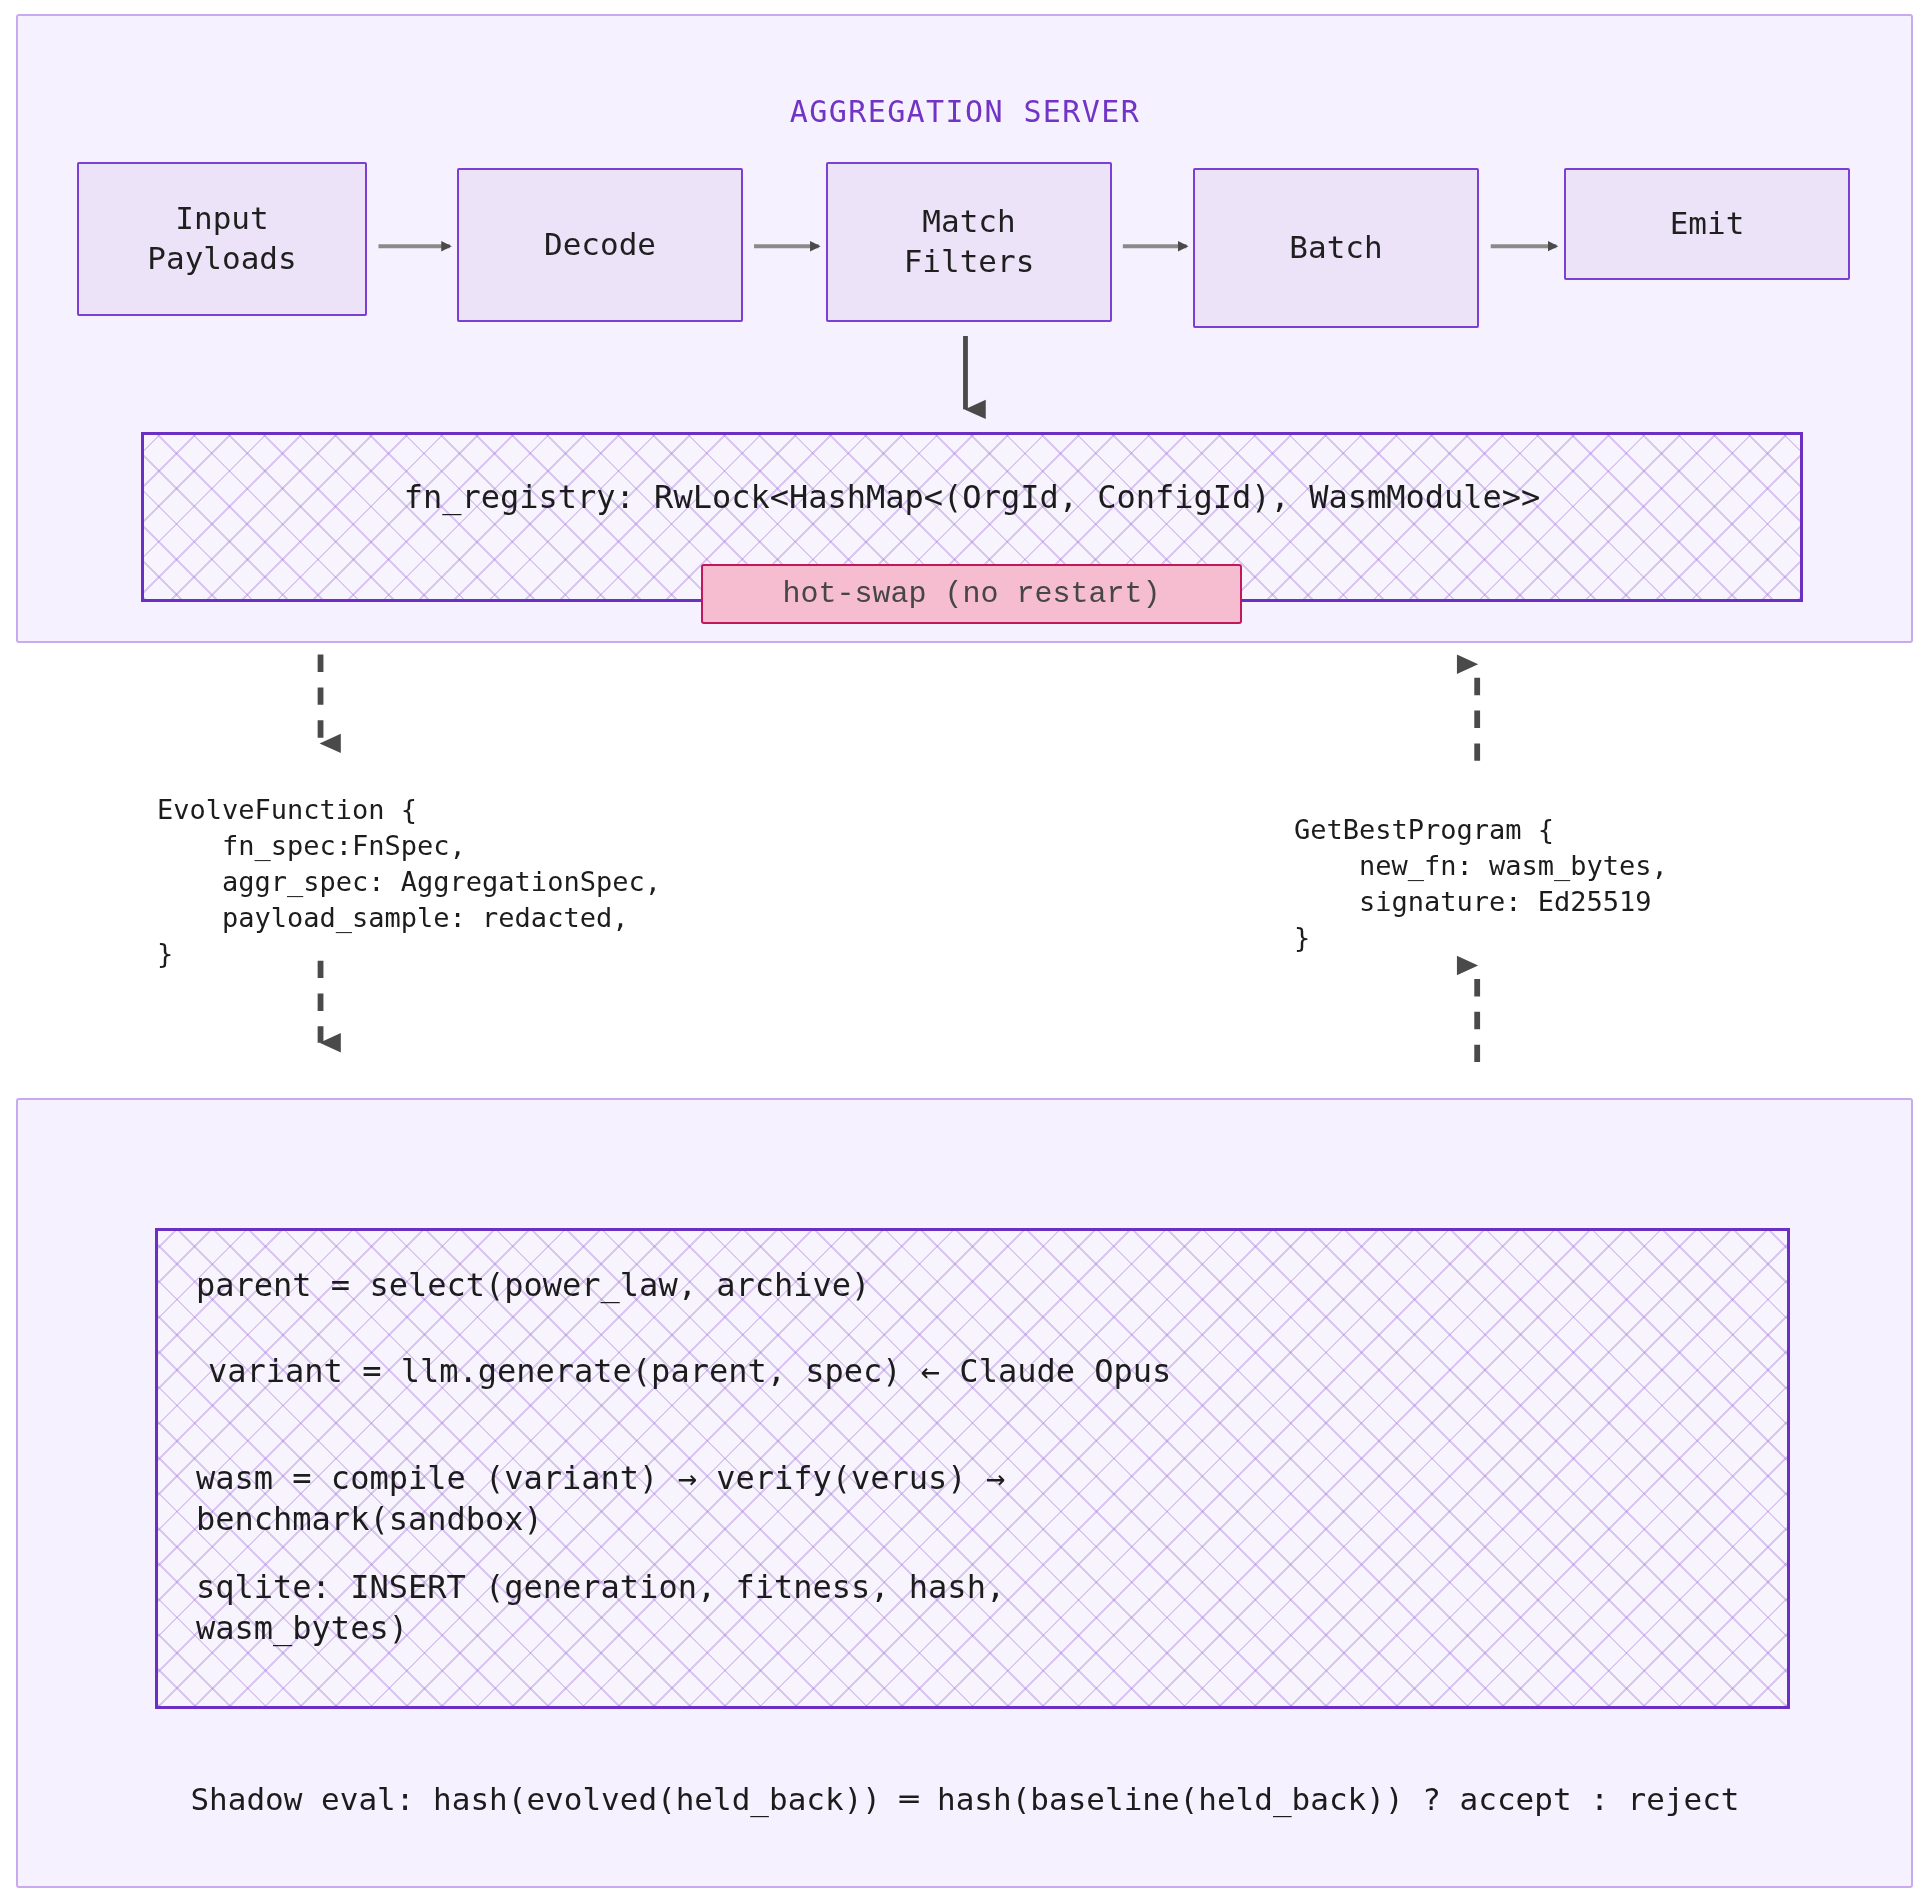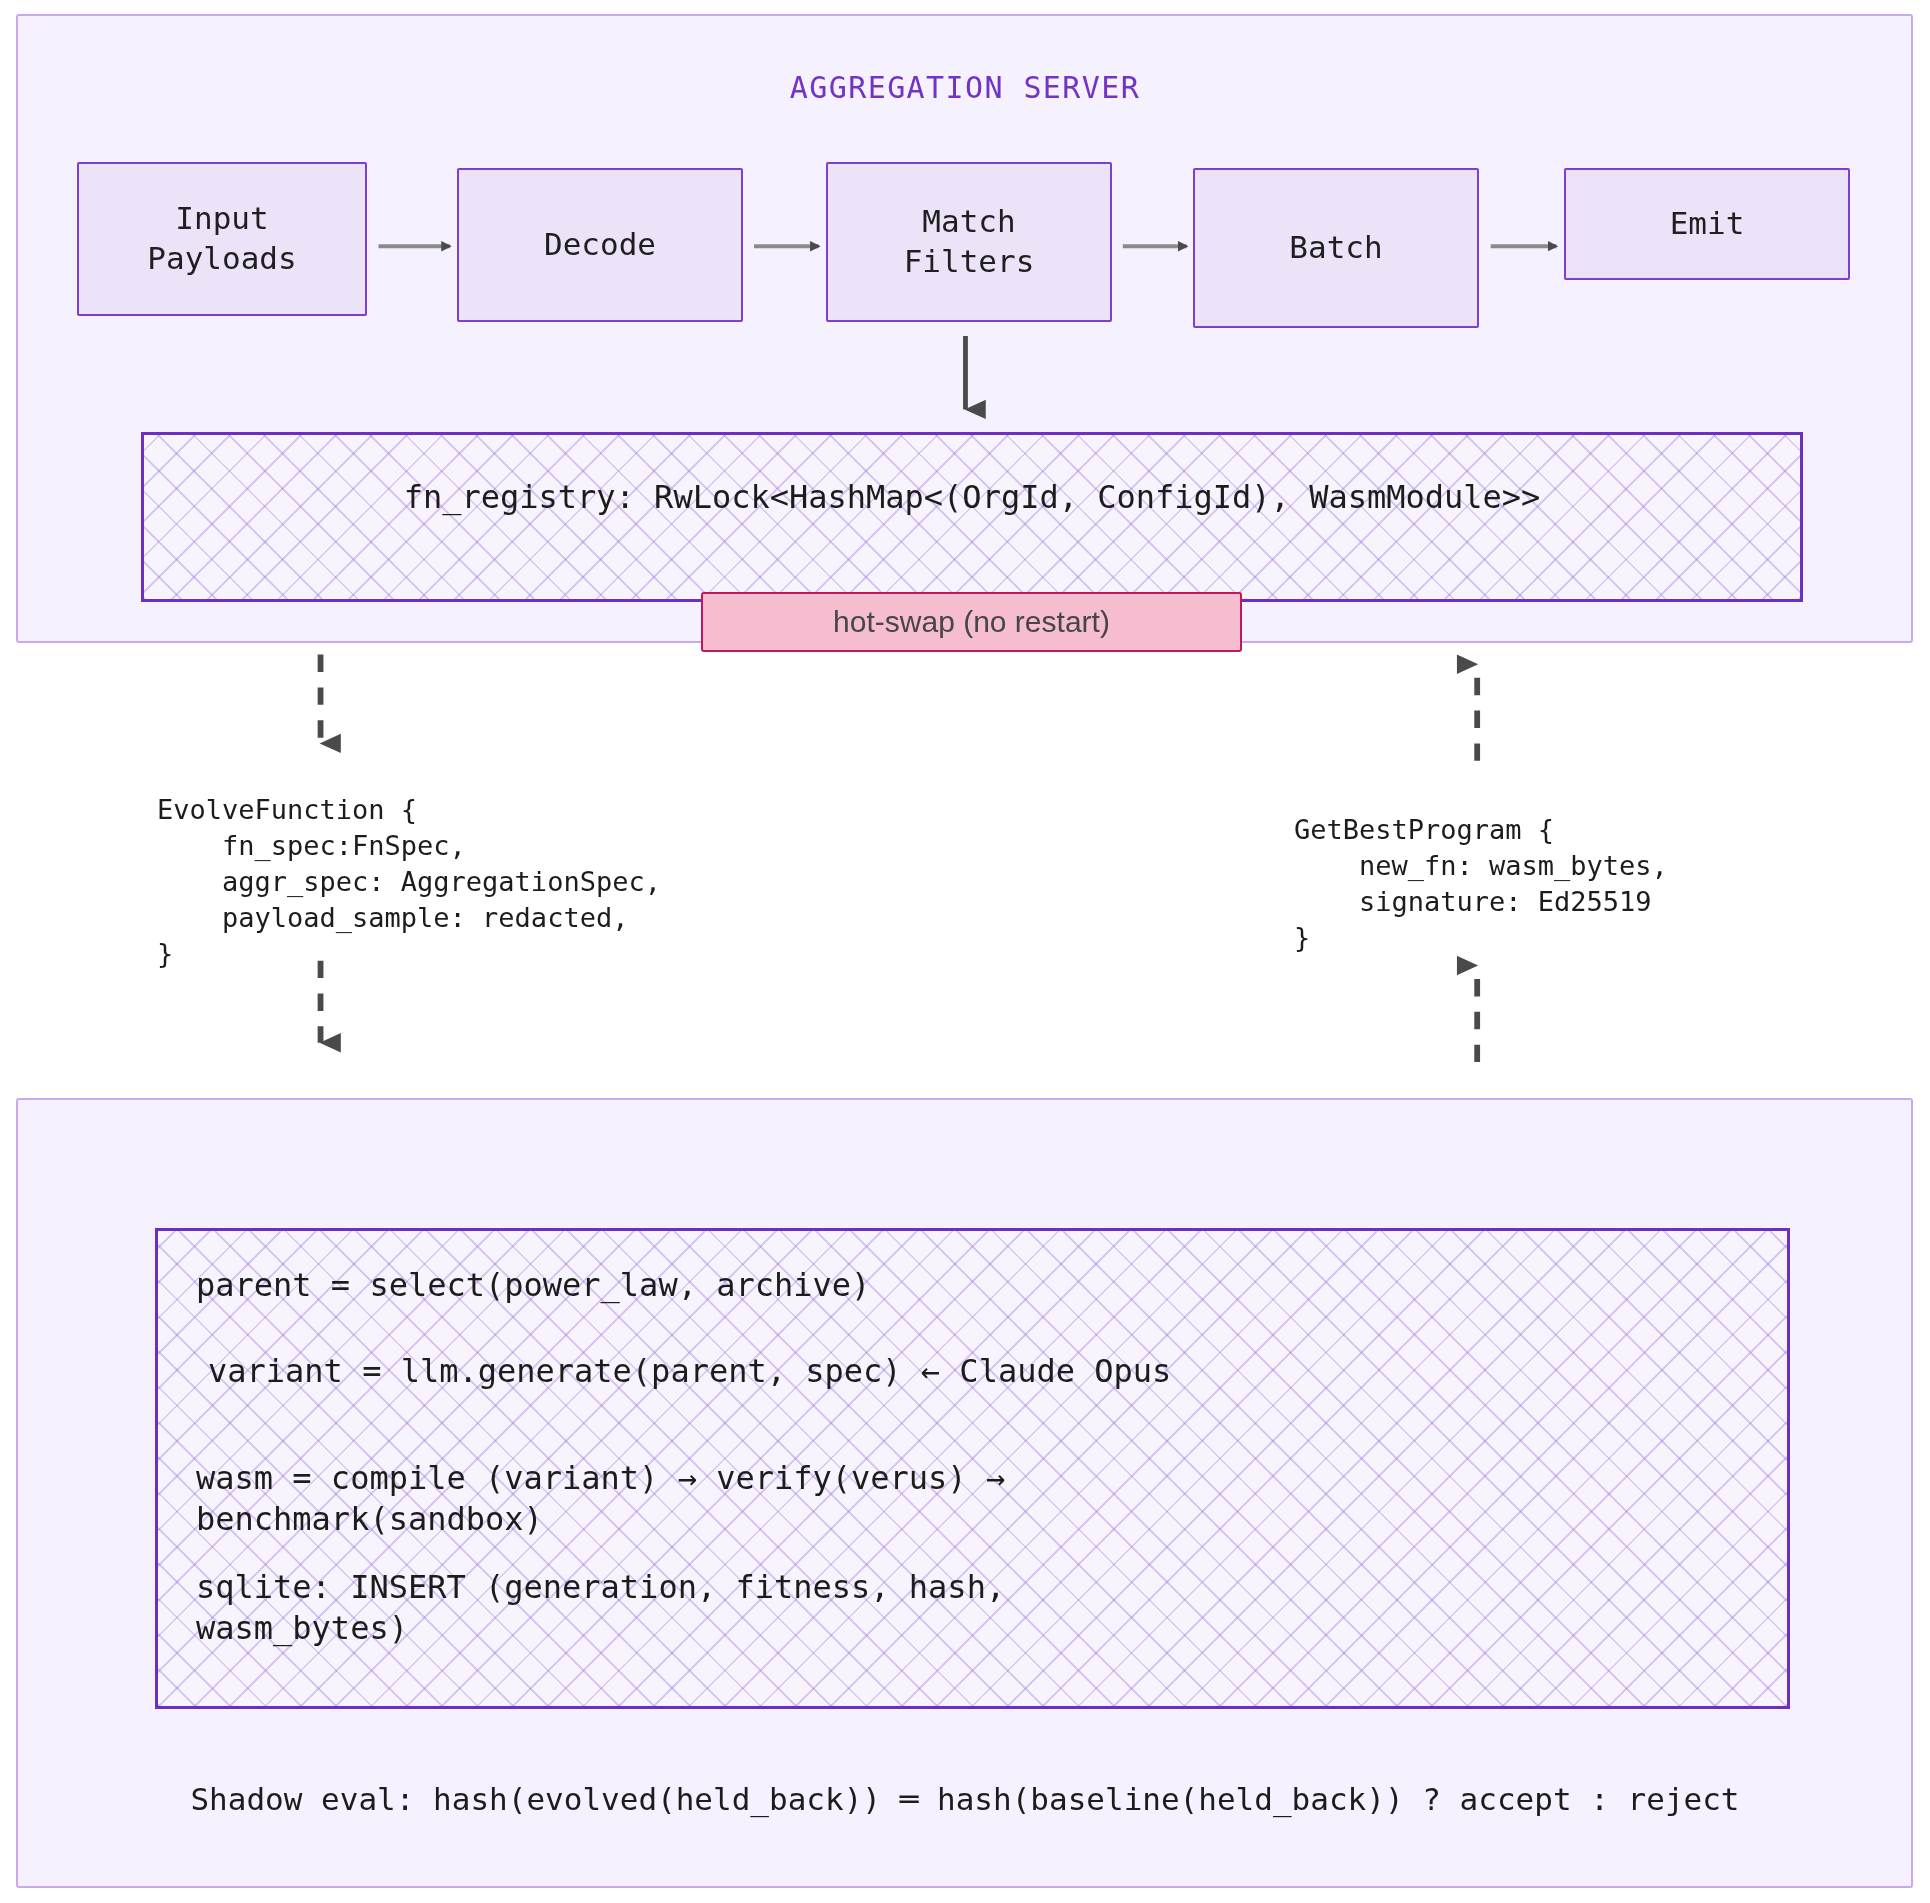--- a/index.html
+++ b/index.html
@@ -18,20 +18,21 @@
     border-radius:2.9px;
     box-sizing:border-box;
   }
   #agg-server{left:16.4px;top:13.5px;width:1897px;height:629px;}
   #evo-server{left:16.4px;top:1098px;width:1897px;height:790px;}
 
   .server-title{
     position:absolute;left:0;width:100%;text-align:center;
     color:#7134c4;font-size:30px;letter-spacing:1.4px;
     font-family:"DejaVu Sans Mono","Liberation Mono",monospace;
+    margin-top:24px;
   }
   #agg-title{top:70px;}
   #evo-title{top:1154px;}
 
   
   .node{
     position:absolute;
     background:#ece3f9;
     border:2.9px solid #7c3fd4;
     border-radius:1.9px;
@@ -63,22 +64,21 @@
     text-align:center;color:#1c1c1c;font-size:32px;
     font-family:"DejaVu Sans Mono","Liberation Mono",monospace;
   }
 
   
   #hot-swap{
     position:absolute;left:701px;top:564px;width:541px;height:60px;
     background:#f6bdd0;border:2.9px solid #c2185b;border-radius:2.9px;
     box-sizing:border-box;display:flex;align-items:center;justify-content:center;
     color:#464646;font-size:30px;
-    font-family:Liberation Sans, sans-serif;
-    margin-top:28px;
+    font-family:Liberation Mono, monospace;
   }
 
   
   .code-line{
     position:absolute;color:#1c1c1c;font-size:32px;line-height:1.28;
     white-space:pre-line;
     font-family:"DejaVu Sans Mono","Liberation Mono",monospace;
   }
 
   

